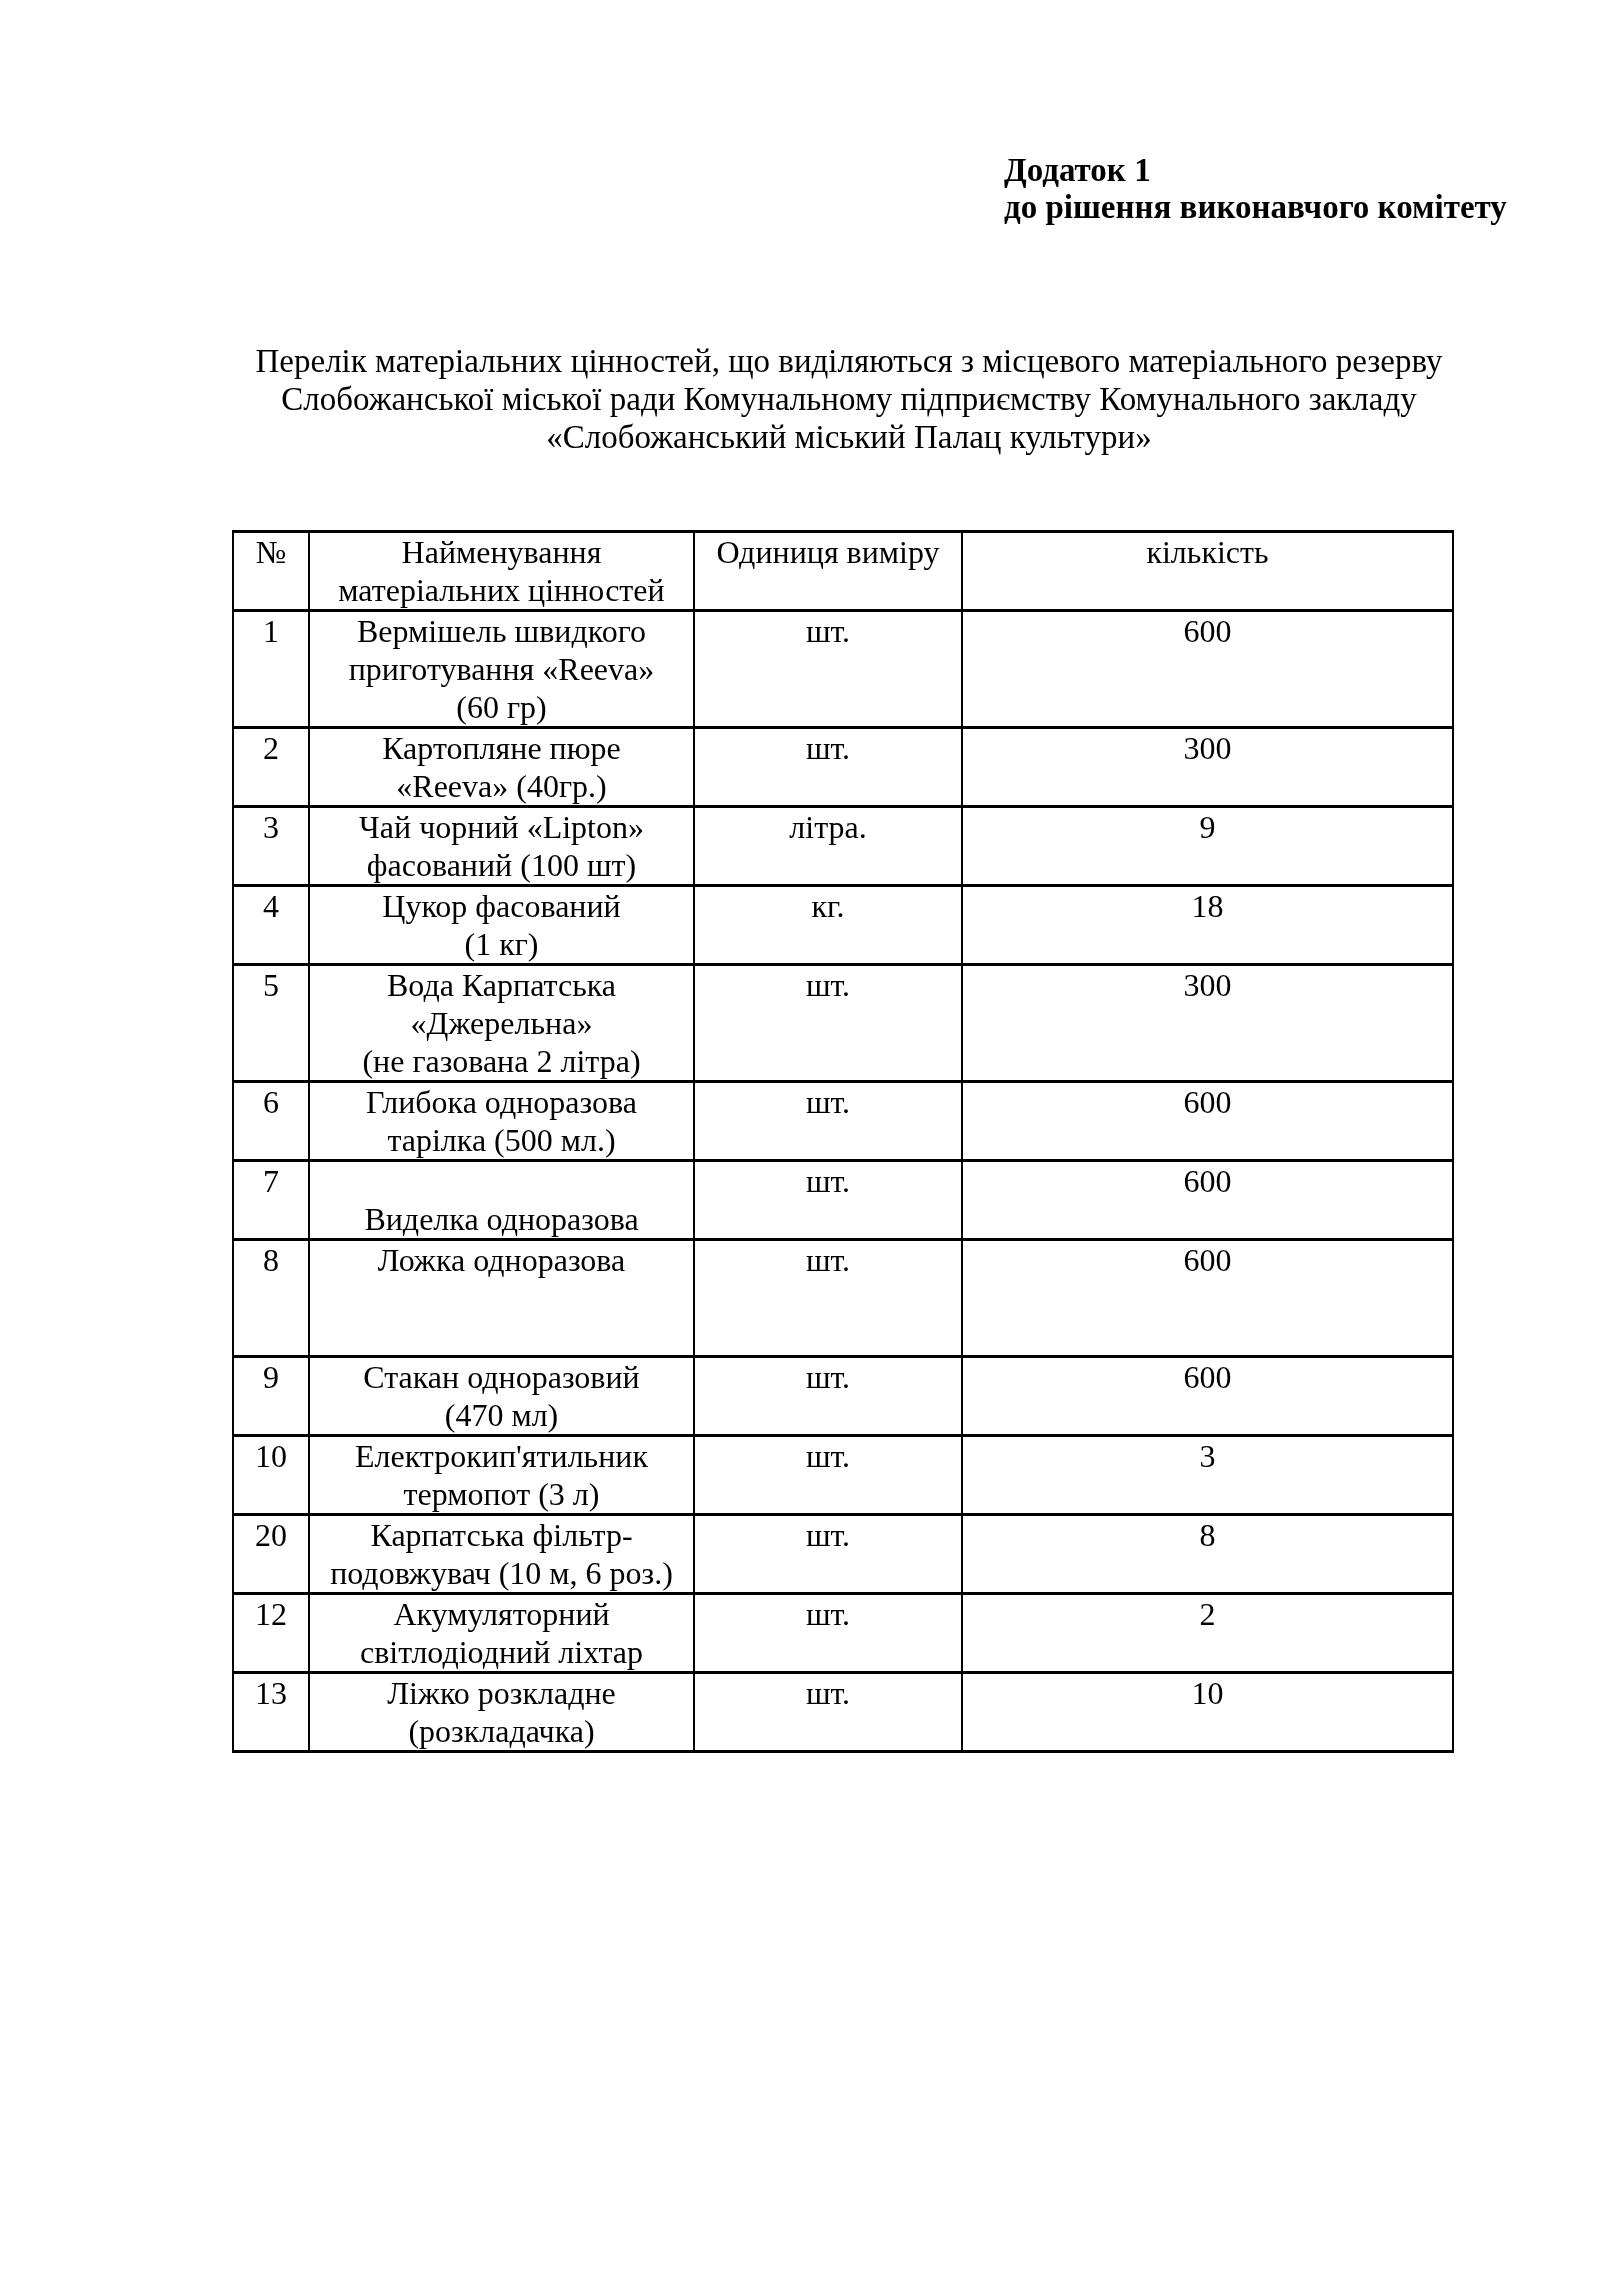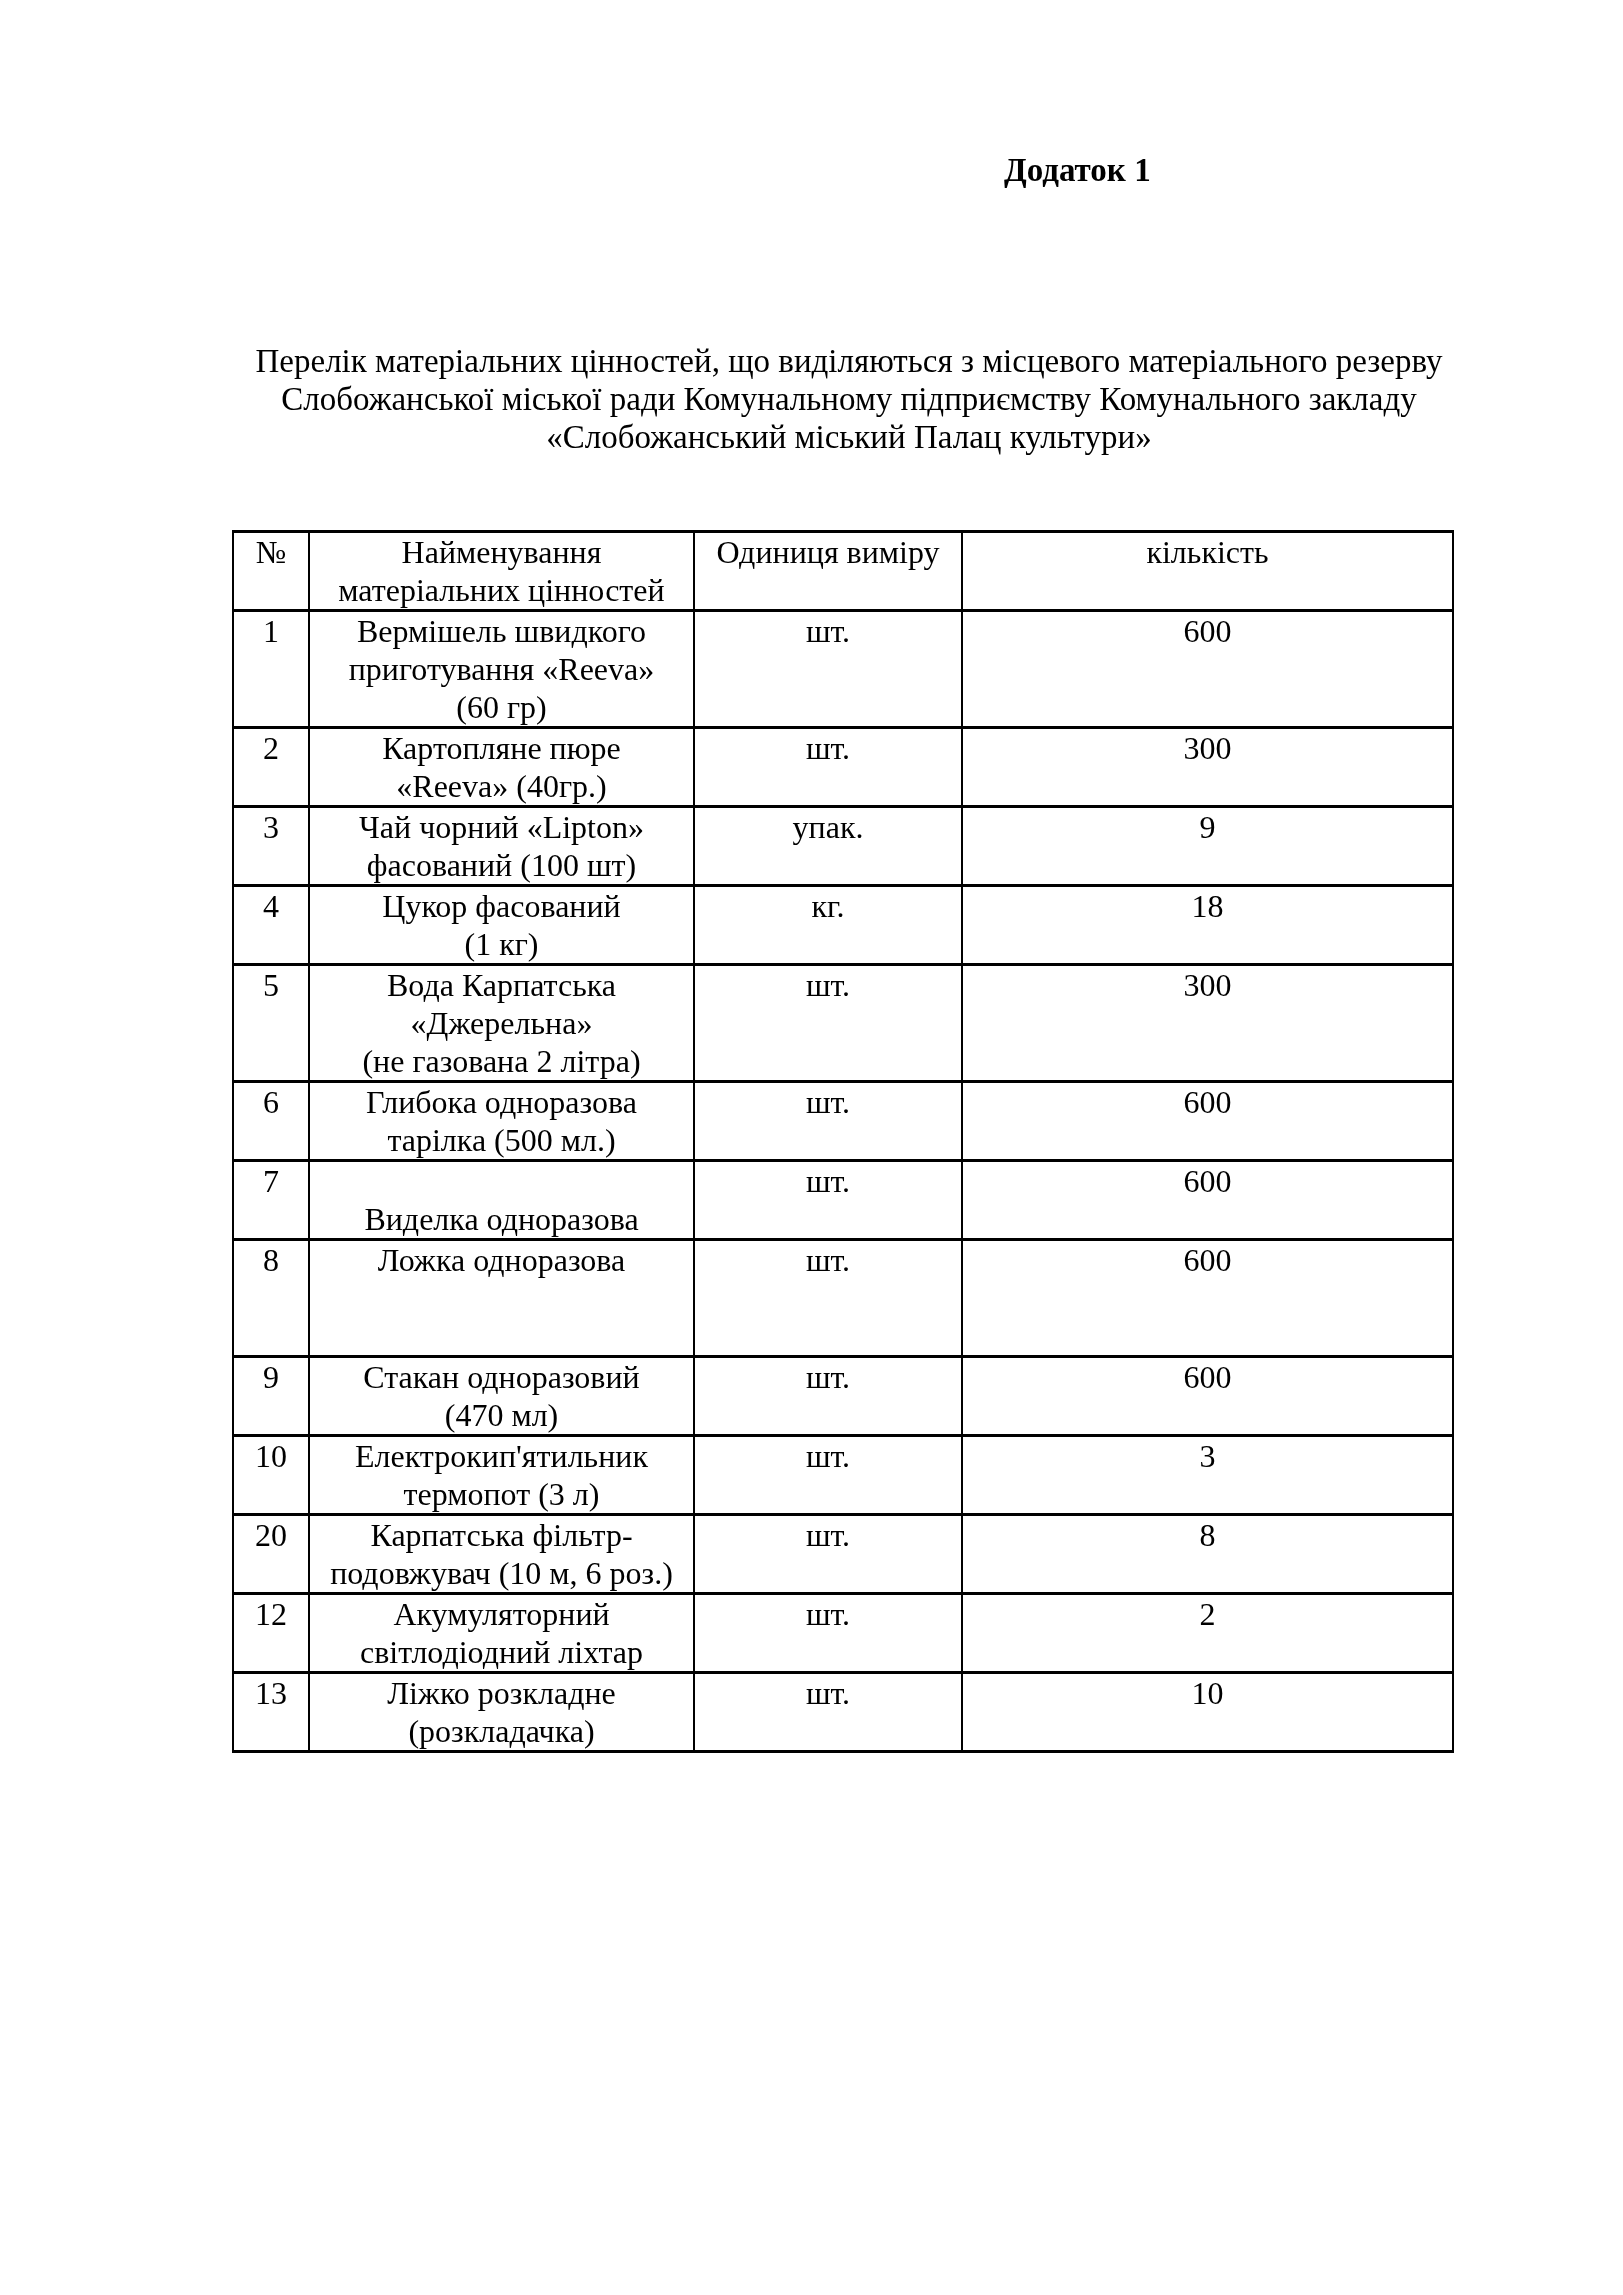--- a/index.html
+++ b/index.html
@@ -36,20 +36,21 @@
   td.mid-v { vertical-align: middle; }
   td.bottom-v { vertical-align: bottom; }
   .h2 { height: 76px; }
   .h3 { height: 114px; }
 </style>
 </head>
 <body>
 
 <div class="appendix">
   <div>Додаток 1</div>
+  <div>до рішення виконавчого комітету</div>
 </div>
 
 <div class="title">
   <div>Перелік матеріальних цінностей, що виділяються з місцевого  матеріального резерву</div>
   <div>Слобожанської міської ради  Комунальному підприємству Комунального закладу</div>
   <div>«Слобожанський міський Палац культури»</div>
 </div>
 
 <table class="items">
   <colgroup>
@@ -88,21 +89,21 @@
         </td>
         <td>шт.</td>
         <td>300</td>
       </tr>
       <tr>
         <td class="h2">3</td>
         <td>
           <div>Чай чорний «Lipton»</div>
           <div>фасований (100 шт)</div>
         </td>
-        <td>упак.</td>
+        <td>літра.</td>
         <td>9</td>
       </tr>
       <tr>
         <td class="h2">4</td>
         <td>
           <div>Цукор фасований</div>
           <div>(1 кг)</div>
         </td>
         <td>кг.</td>
         <td>18</td>

